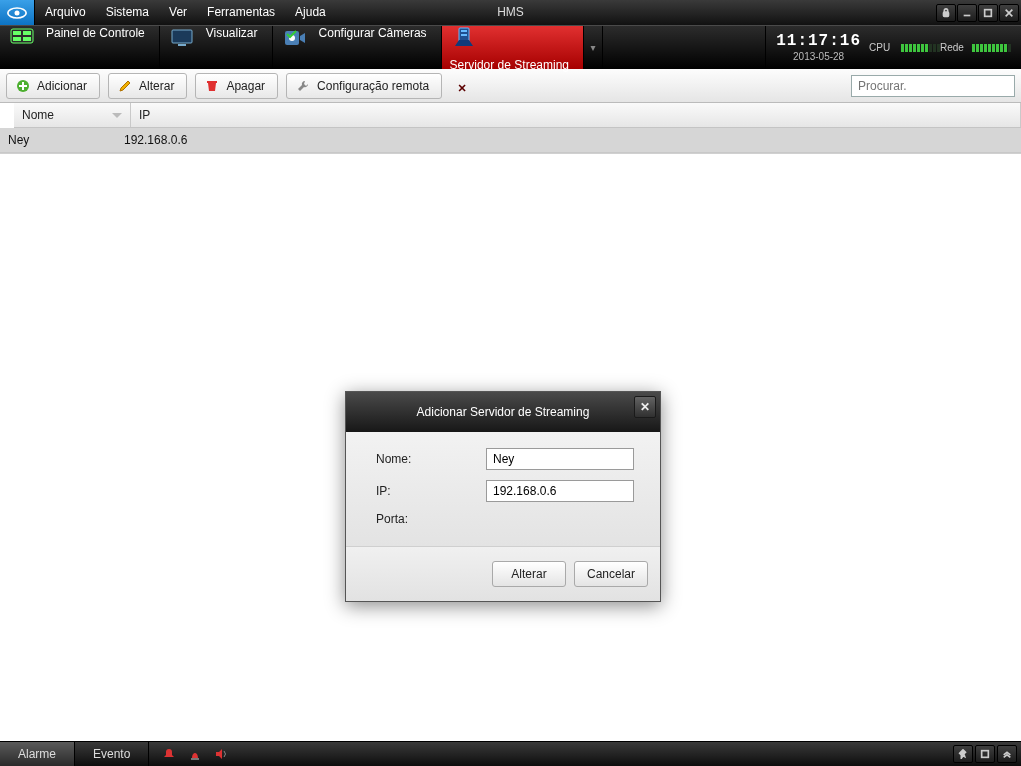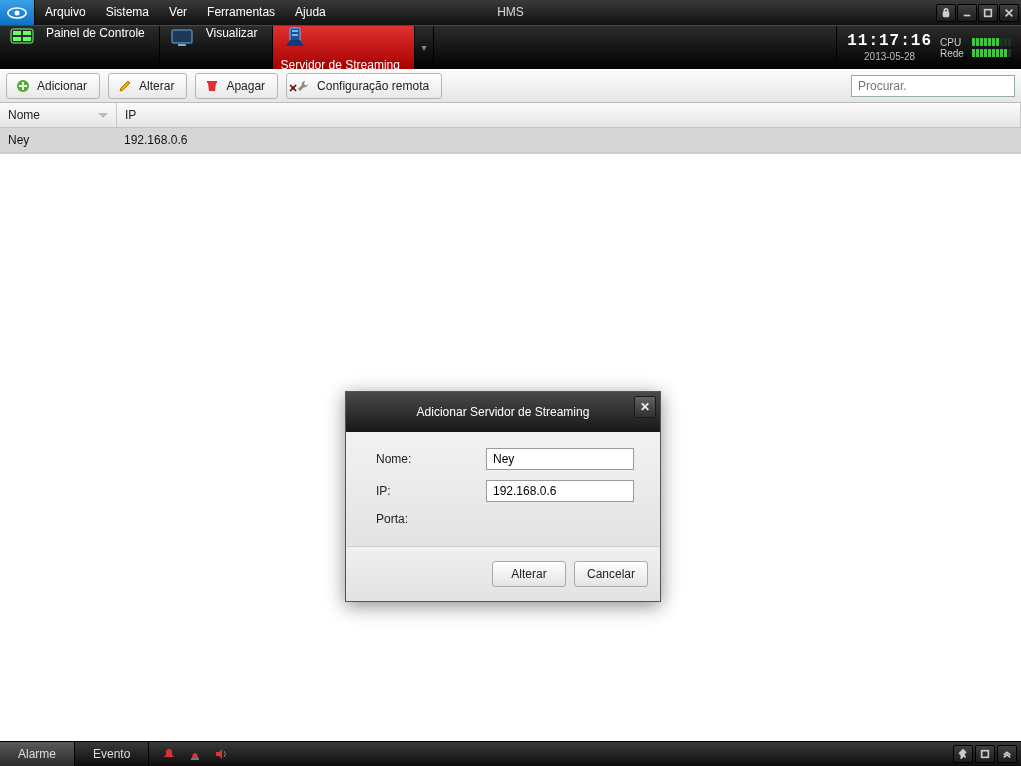--- a/index.html
+++ b/index.html
@@ -124,21 +124,21 @@
     line-height: 1.1;
   }
   .clock-time {
     color: #fff;
     font-weight: bold;
     font-size: 16px;
     letter-spacing: 1px;
     font-family: "Courier New", monospace;
   }
   .clock-date { color: #bbb; font-size: 10px; }
-  .meters { display: flex; flex-direction: column; }
+  .meters { display: flex; }
   .meter-row { display: flex; align-items: center; gap: 6px; }
   .meter-label { color: #ccc; font-size: 10px; width: 26px; }
   .meter {
     display: flex;
     gap: 1px;
   }
   .meter span {
     width: 3px;
     height: 8px;
   }
@@ -183,20 +183,21 @@
     box-sizing: content-box;
   }
 
   
   .table-wrap { border-bottom: 1px solid #d0d0d0; }
   .thead {
     display: flex;
     height: 24px;
     background: linear-gradient(#fafafa, #e6e6e6);
     border-bottom: 1px solid #c4c4c4;
+    margin-left: 14px;
   }
   .th {
     display: flex;
     align-items: center;
     padding: 0 8px;
     color: #222;
     border-right: 1px solid #c9c9c9;
     position: relative;
   }
   .th-name { width: 100px; }
@@ -397,20 +398,31 @@
   <div class="tab">
     <span class="tab-icon">
       <svg width="24" height="20" viewBox="0 0 24 20">
           <rect x="2" y="2" width="20" height="13" rx="1" fill="#1b3a5a" stroke="#7ac"></rect>
           <rect x="8" y="16" width="8" height="2" fill="#7ac"></rect>
         </svg>
     </span>
     <span class="tab-label">Visualizar</span>
   </div>
 
+  <div class="tab">
+    <span class="tab-icon">
+      <svg width="24" height="20" viewBox="0 0 24 20">
+          <rect x="2" y="3" width="14" height="14" rx="2" fill="#4a7fb5"></rect>
+          <circle cx="9" cy="10" r="3" fill="#fff"></circle>
+          <path d="M17 8 l5 -3 v10 l-5 -3 z" fill="#4a7fb5"></path>
+          <path d="M4 6 l3 3 l6 -6" stroke="#3c3" stroke-width="2" fill="none"></path>
+        </svg>
+    </span>
+    <span class="tab-label">Configurar Câmeras</span>
+  </div>
 
   <div class="tab active">
     <span class="tab-icon">
       <svg width="24" height="22" viewBox="0 0 24 22">
           <rect x="7" y="2" width="10" height="14" rx="1" fill="#1f4f8f" stroke="#6bf"></rect>
           <rect x="9" y="4" width="6" height="2" fill="#6bf"></rect>
           <rect x="9" y="8" width="6" height="2" fill="#6bf"></rect>
           <path d="M3 20 l4 -6 h10 l4 6 z" fill="#103a7a"></path>
         </svg>
     </span>

